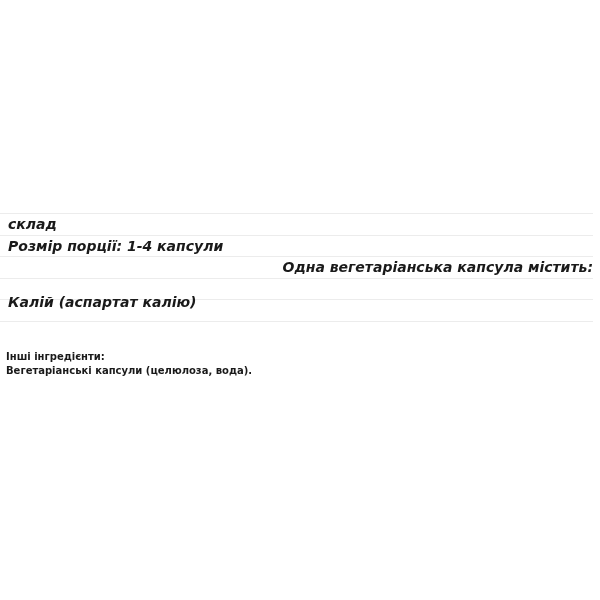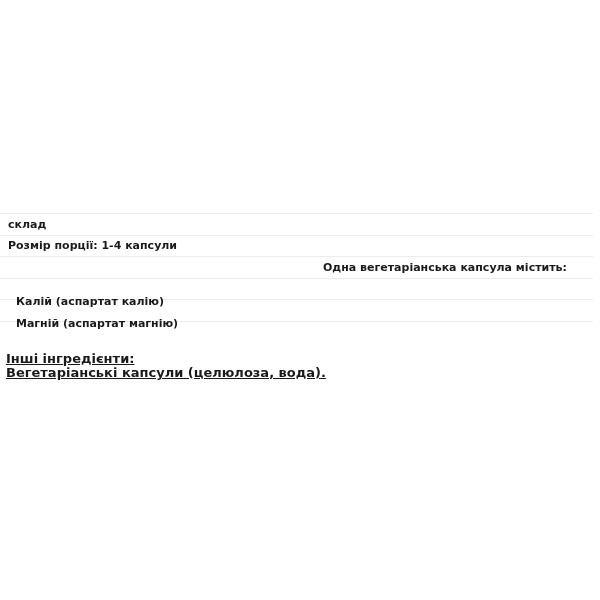--- a/index.html
+++ b/index.html
@@ -1,41 +1,40 @@
 <!DOCTYPE html>
 <html><head>
 <meta charset="utf-8">
 <style>
   html, body { margin: 0; padding: 0; background: #ffffff; }
   body { width: 600px; height: 600px; position: relative; overflow: hidden;
     font-family: "DejaVu Sans", sans-serif; color: #1a1a1a; }
   .table { position: absolute; left: 0; top: 213px; width: 593px; border-top: 1px solid #ececec; }
   .row { height: 20.5px; border-bottom: 1px solid #ececec; display: flex; align-items: center;
-    font-size: 11px; font-weight: bold; }
-  .c1 { width: 323px; padding-left: 16px; box-sizing: border-box; white-space: nowrap; margin-top: 26px; }
+    font-size: 14px; font-weight: bold; font-style: italic; }
+  .c1 { width: 323px; padding-left: 8px; box-sizing: border-box; white-space: nowrap; margin-top: 26px; }
   .c2 { flex: 1; white-space: nowrap; }
   .full { padding-left: 8px; white-space: nowrap; }
-  .para { position: absolute; left: 6px; font-size: 13px; font-weight: 600; color: #1a1a1a; white-space: nowrap; text-decoration: underline; }
+  .para { position: absolute; left: 6px; font-size: 10px; font-weight: 600; color: #1a1a1a; white-space: nowrap; }
 </style>
 </head>
 <body>
 
 <div class="table">
   <div class="row">
     <span class="full">склад</span>
   </div>
   <div class="row">
     <span class="full">Розмір порції: 1-4 капсули</span>
   </div>
   <div class="row">
     <span class="c1"></span>
     <span class="c2">Одна вегетаріанська капсула містить:</span>
   </div>
   <div class="row">
     <span class="c1">Калій (аспартат калію)</span>
   </div>
   <div class="row">
-    <span class="c1">Магній (аспартат магнію)</span>
   </div>
 </div>
 
 <div class="para" style="top:351px">Інші інгредієнти:</div>
 <div class="para" style="top:365px">Вегетаріанські капсули (целюлоза, вода).</div>
 
 </body></html>

